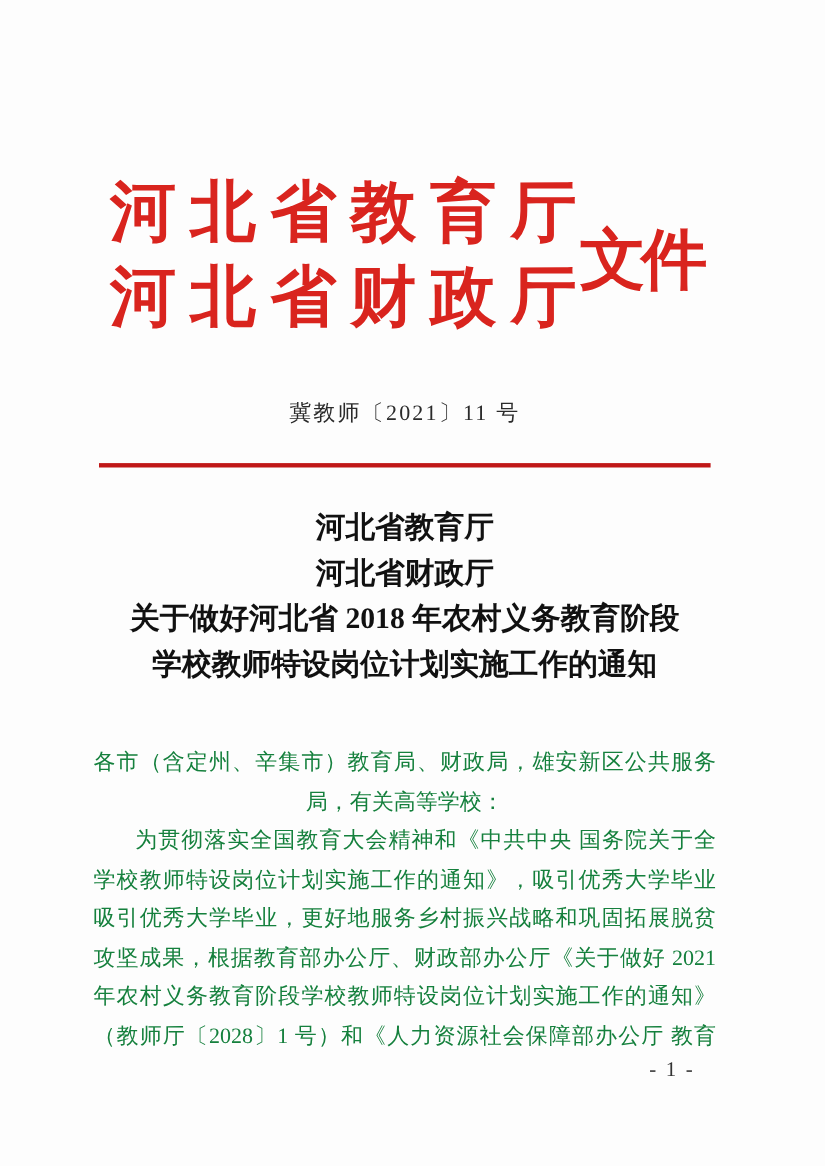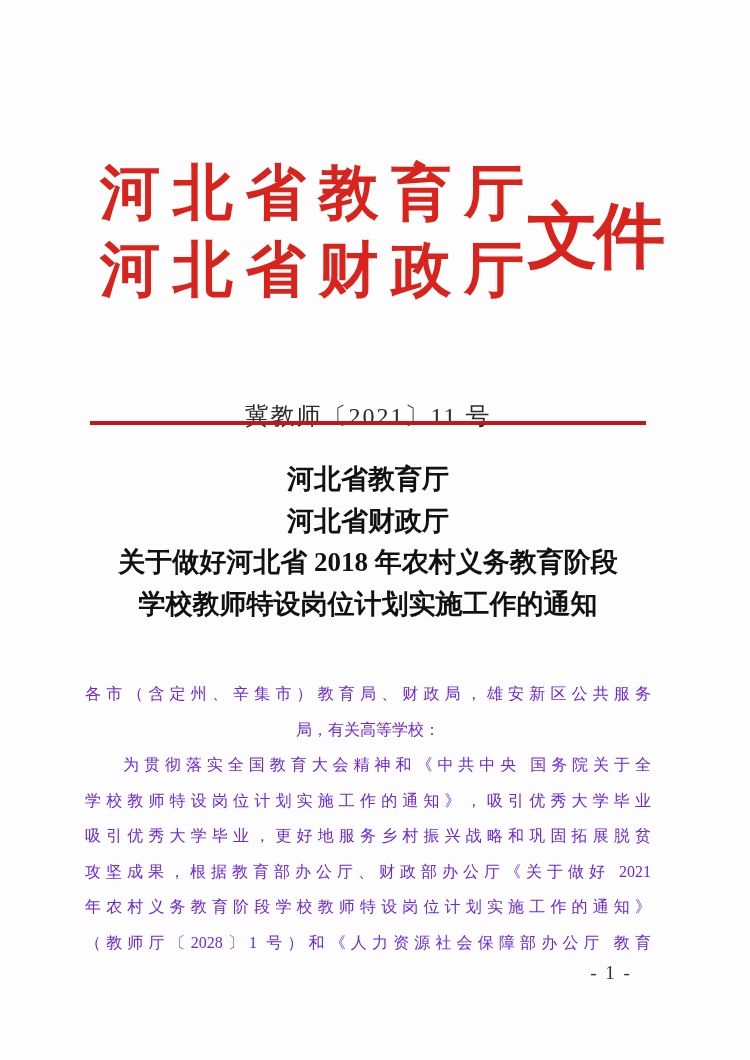--- a/index.html
+++ b/index.html
@@ -29,35 +29,35 @@
     text-align: justify;
     text-align-last: justify;
     white-space: nowrap;
   }
   .hdr-line1 { top: 160px; }
   .hdr-line2 { top: 237px; }
   .hdr-mark {
     position: absolute;
     left: 527px;
     top: 205px;
-    font-size: 71px;
+    font-size: 60px;
     line-height: 62px;
     font-weight: 700;
     letter-spacing: -4px;
     color: var(--red, #d9241e);
     white-space: nowrap;
   }
   
   .doc-number {
     position: absolute;
     left: 85px;
-    top: 404px;
+    top: 364px;
     width: 566px;
     text-align: center;
-    font-size: 24px;
+    font-size: 20px;
     line-height: 24px;
     letter-spacing: 2px;
     color: #2a2a2a;
   }
   
   .red-rule {
     position: absolute;
     left: 90px;
     top: 421px;
     width: 556px;
@@ -75,23 +75,23 @@
     font-size: 27px;
     line-height: 41.5px;
     color: #111;
   }
   
   .body-block {
     position: absolute;
     left: 85px;
     top: 676px;
     width: 566px;
-    font-size: 16px;
+    font-size: 20px;
     line-height: 35.5px;
-    color: #6d28d9;
+    color: #15803d;
   }
   .body-block .line { text-align: center; }
   .body-block .line.just {
     text-align: justify;
     text-align-last: justify;
   }
   .body-block .line.indent { text-indent: 38px; }
   
   .page-number {
     position: absolute;

